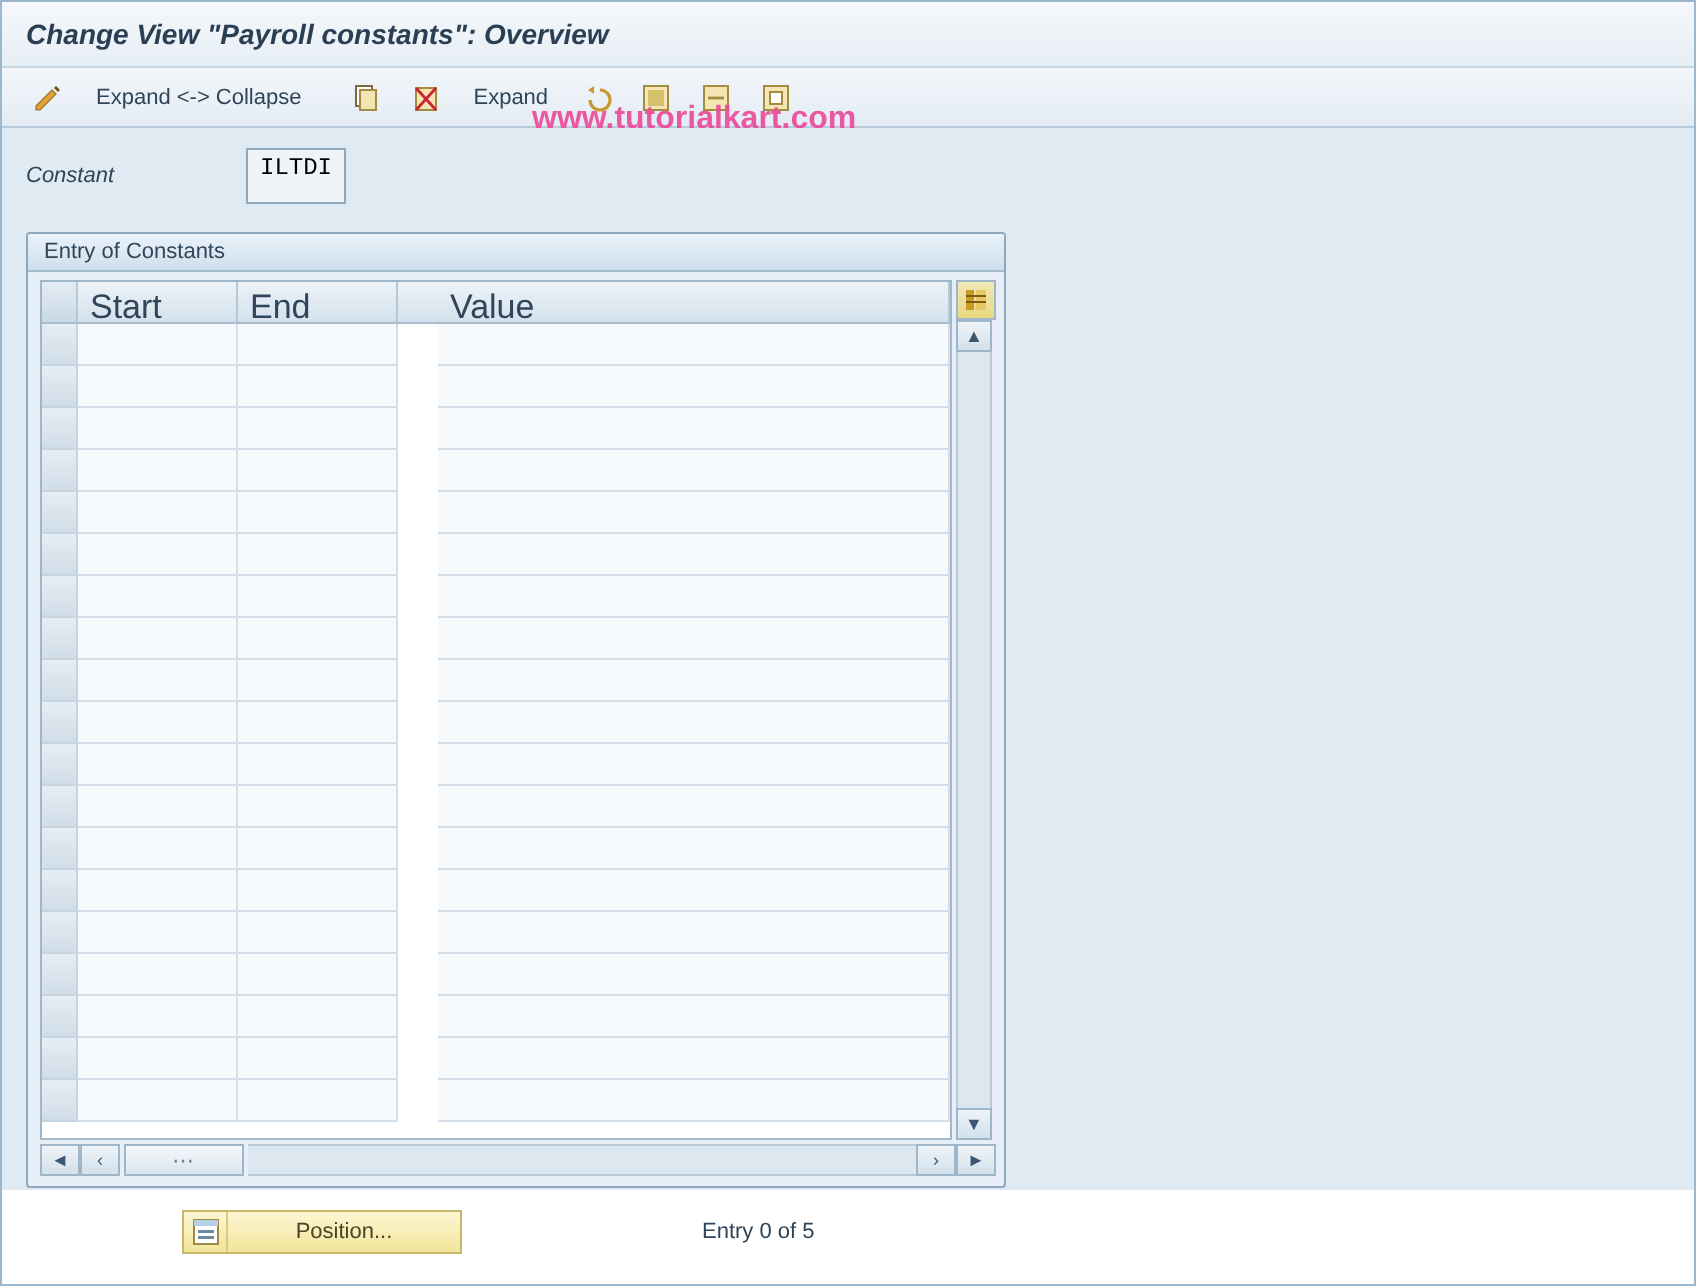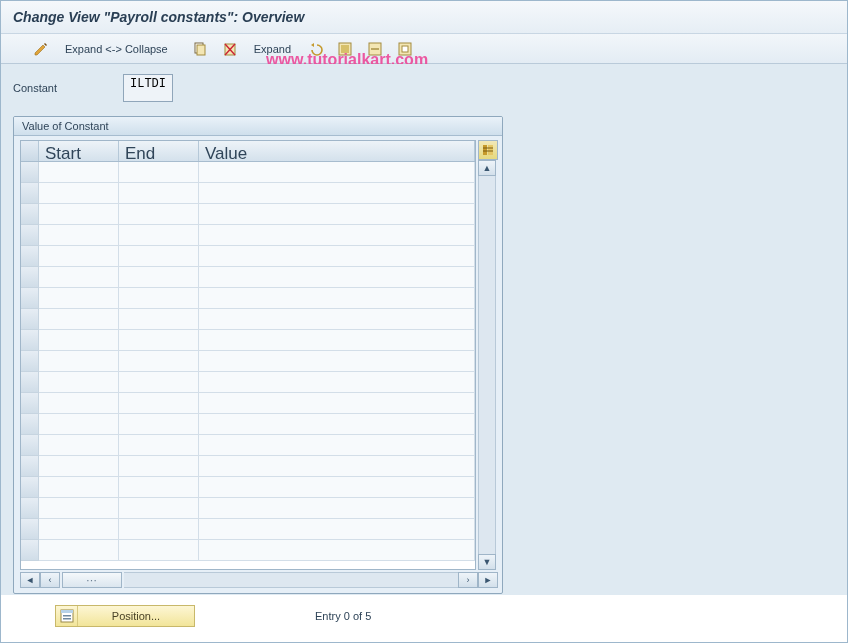--- a/index.html
+++ b/index.html
@@ -18,21 +18,21 @@
       border-bottom: 1px solid #c8d6e3;
     }
     .header-title {
       font-size: 14px;
       font-style: italic;
       font-weight: bold;
       color: #2a3f54;
     }
     .toolbar {
       background: linear-gradient(#f2f6fa, #e3ecf4);
-      padding: 4px 27px;
+      padding: 4px 10px;
       border-bottom: 1px solid #b9cad9;
       display: flex;
       align-items: center;
       gap: 4px;
       height: 30px;
     }
     .tb-btn {
       display: inline-flex;
       align-items: center;
       justify-content: center;
@@ -51,21 +51,21 @@
       background: #dfeaf2;
       padding: 10px 12px;
       height: calc(100% - 38px - 30px - 42px);
       position: relative;
     }
     .field-row {
       display: flex;
       align-items: center;
       margin-bottom: 14px;
     }
-    .field-label { width: 110px; color: #2f4458; }
+    .field-label { width: 110px; color: #2f4458; font-style: italic; }
     .field-value {
       border: 1px solid #90a6ba;
       background: #eef3f8;
       padding: 2px 6px;
       font-family: "Courier New", monospace;
       font-size: 12px;
       min-width: 48px;
       height: 28px;
       line-height: 14px;
     }
@@ -115,21 +115,21 @@
     }
     .grid-header-row .col {
       padding: 3px 6px;
       border-right: 1px solid #b5c8d8;
       color: #304559;
       font-size: 17px;
       height: 20px;
     }
     .col-start { width: 80px; }
     .col-end   { width: 80px; }
-    .col-value { width: 105px; flex: 1; }
+    .col-value { width: 105px; flex: 1; margin-left: 20px; }
     .grid-body { flex: 1; overflow: hidden; }
     .grid-row  { display: flex; height: 21px; }
     .grid-row .sel-col {
       width: 18px;
       border-right: 1px solid #c6d4e0;
       border-bottom: 1px solid #c6d4e0;
       background: linear-gradient(#e6edf4, #d0dde8);
     }
     .grid-row .cell {
       border-right: 1px solid #d3dee8;
@@ -183,21 +183,21 @@
       display:flex;align-items:center;justify-content:center;
       color:#6b7f92;
       letter-spacing: 1px;
     }
     .hscroll .track { flex:1; background:#dde7f0; border-top:1px solid #b8c9d8; border-bottom:1px solid #b8c9d8; }
     .footer {
       height: 42px;
       background: #fff;
       display: flex;
       align-items: center;
-      padding-left: 54px;
+      padding-left: 90px;
       gap: 120px;
     }
     .position-btn {
       display: flex;
       align-items: center;
       border: 1px solid #c8b86a;
       background: linear-gradient(#fdf6d4, #f2e59a);
       height: 22px;
       width: 140px;
       cursor: pointer;
@@ -280,21 +280,21 @@
 
 <div class="watermark">www.tutorialkart.com</div>
 
 <div class="main-area">
   <div class="field-row">
     <span class="field-label">Constant</span>
     <span class="field-value">ILTDI</span>
   </div>
 
   <div class="panel">
-    <div class="panel-title">Value of Constant</div>
+    <div class="panel-title">Entry of Constants</div>
     <div class="table-container">
       <div class="table-flex">
         <div class="grid">
           <div class="grid-header-row">
             <div class="sel-col"></div>
             <div class="col col-start">Start Date</div>
             <div class="col col-end">End View</div>
             <div class="col col-value">Value</div>
           </div>
           <div class="grid-body" id="grid-body">

